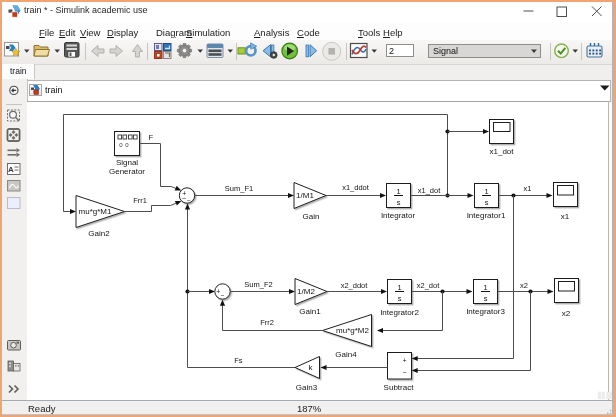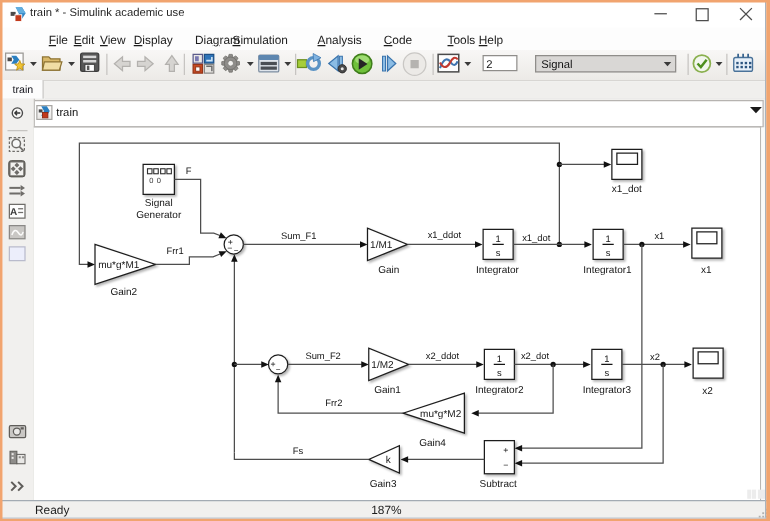--- a/index.html
+++ b/index.html
@@ -41,21 +41,21 @@
   <div class="abs" id="titlebar"></div>
   <div class="abs" id="titletext">train * - Simulink academic use</div>
   <div class="abs" id="menubar"></div>
   <span class="menu" style="left:7px"><u>F</u>ile</span>
   <span class="menu" style="left:27px"><u>E</u>dit</span>
   <span class="menu" style="left:48px"><u>V</u>iew</span>
   <span class="menu" style="left:75px"><u>D</u>isplay</span>
   <span class="menu" style="left:124px">Dia<u>g</u>ram</span>
   <span class="menu" style="left:154px"><u>S</u>imulation</span>
   <span class="menu" style="left:222px"><u>A</u>nalysis</span>
-  <span class="menu" style="left:275px"><u>C</u>ode</span>
+  <span class="menu" style="left:265px"><u>C</u>ode</span>
   <span class="menu" style="left:326px"><u>T</u>ools</span>
   <span class="menu" style="left:351px"><u>H</u>elp</span>
   <div class="abs" id="toolbar"></div>
   <div class="tsep" style="left:85px"></div>
   <div class="tsep" style="left:147px"></div>
   <div class="tsep" style="left:236px"></div>
   <div class="tsep" style="left:346px"></div>
   <div class="tsep" style="left:550px"></div>
   <div class="tsep" style="left:581px"></div>
   <div class="abs" id="tabbar"></div>

